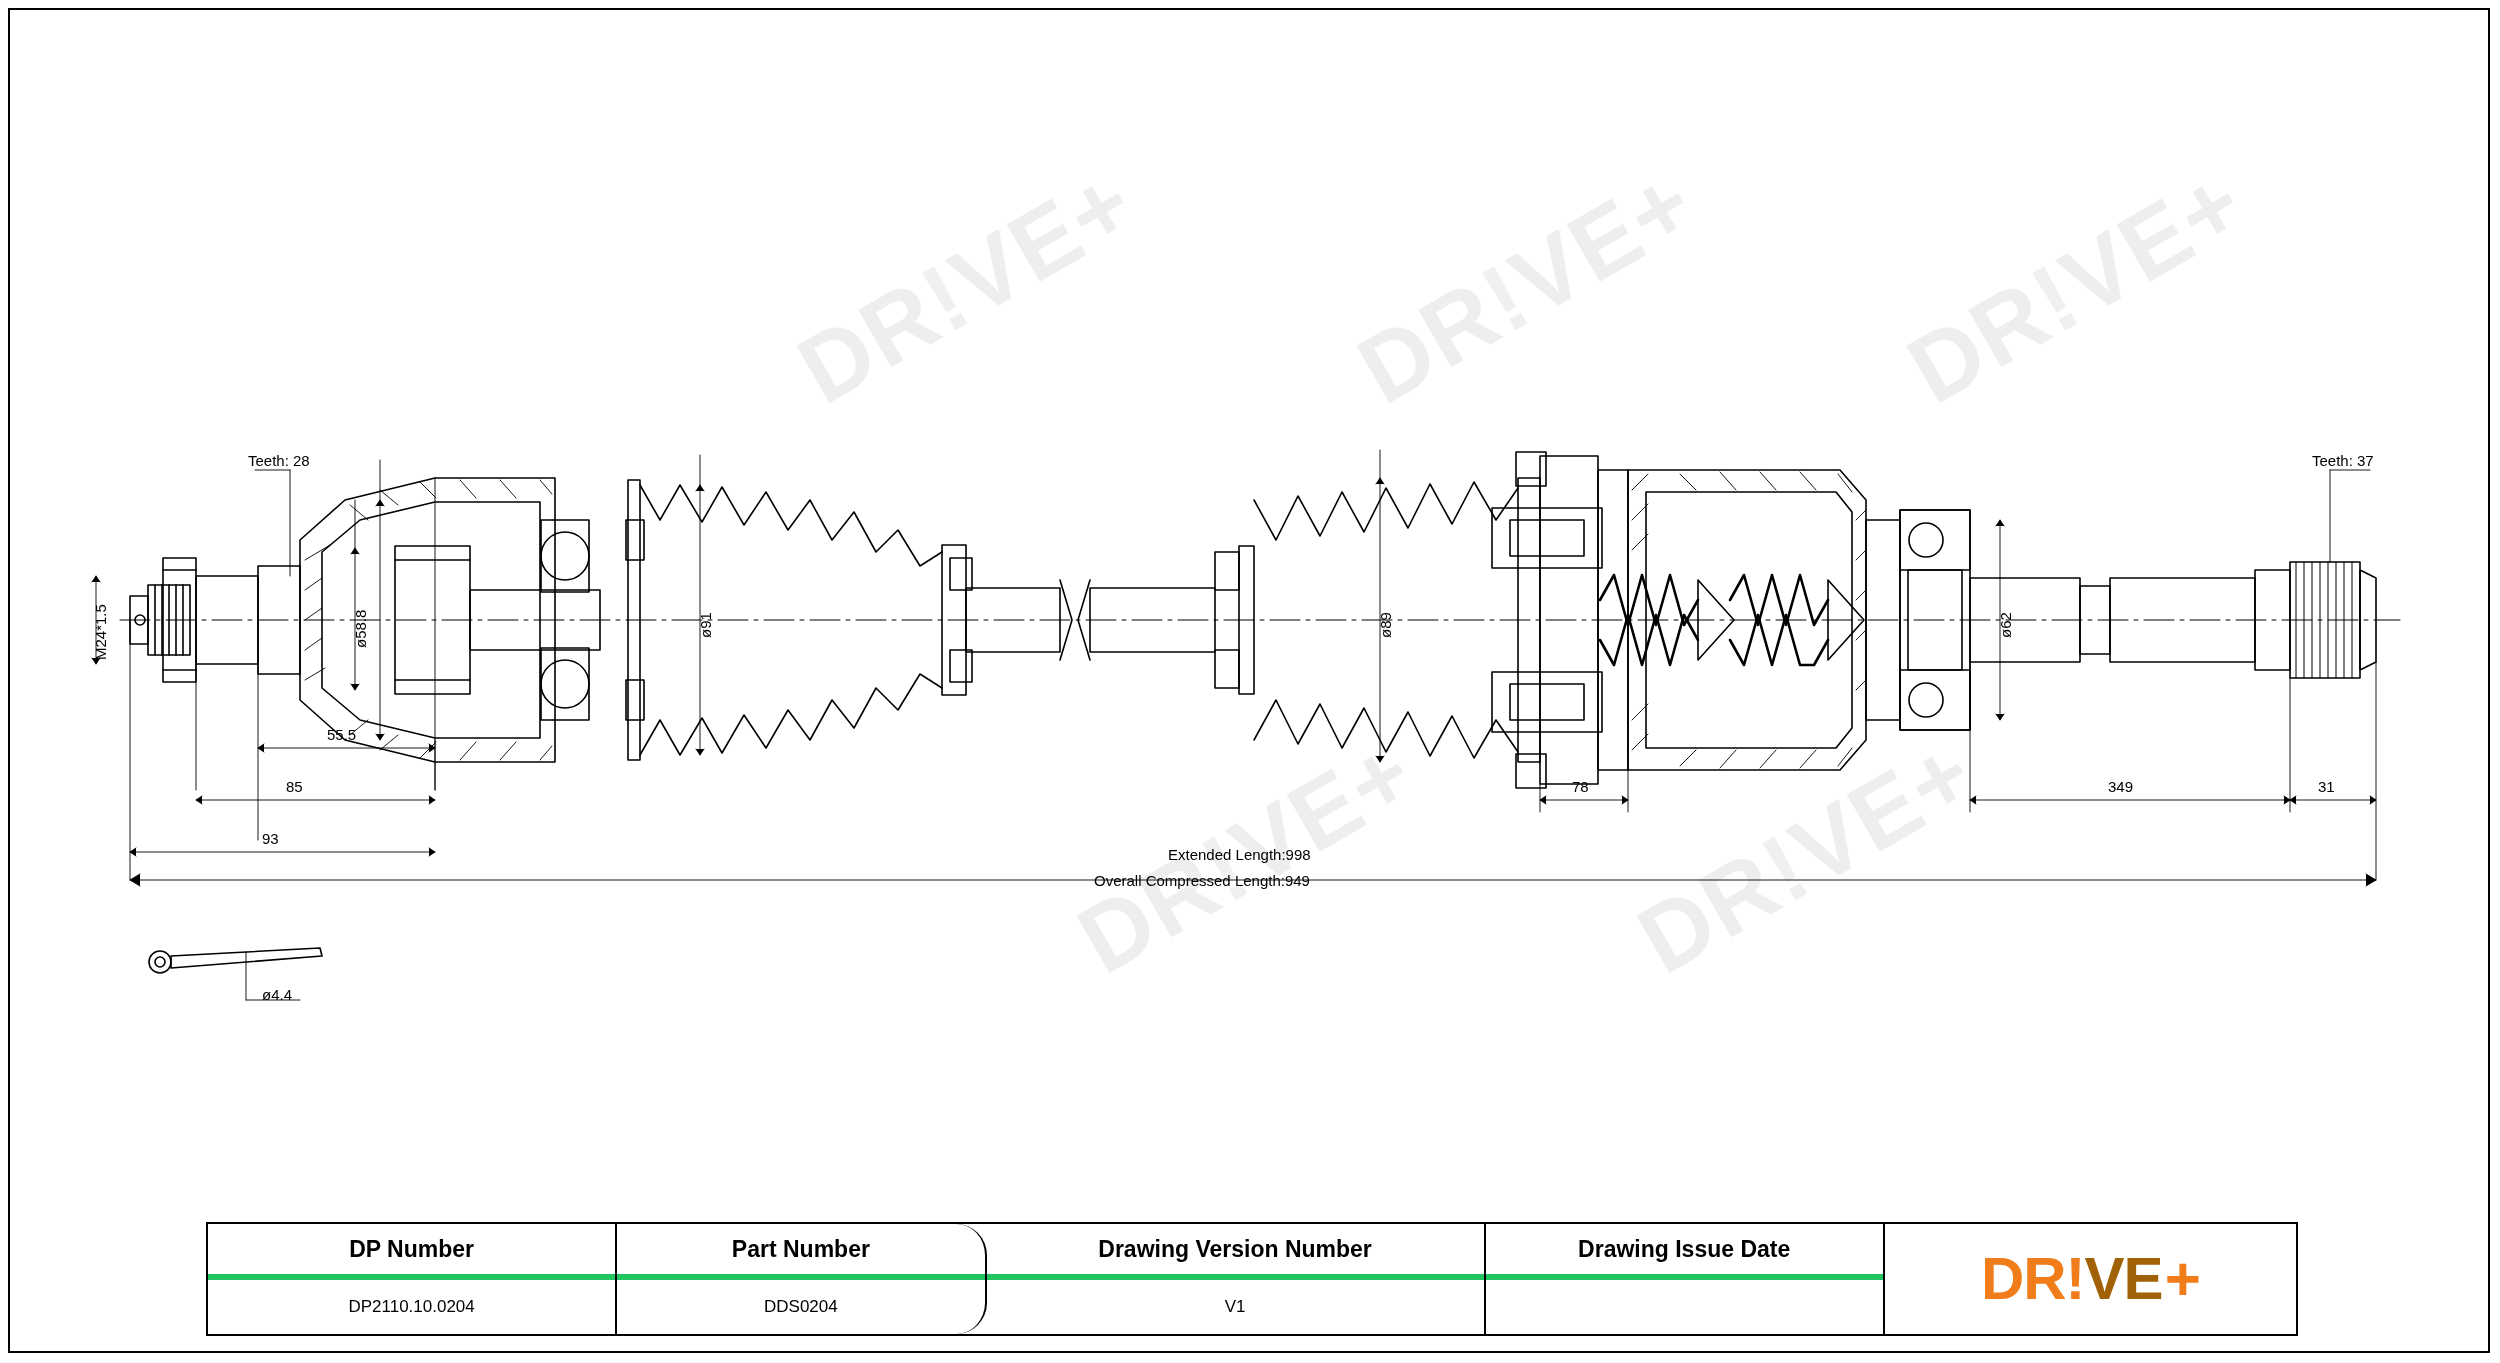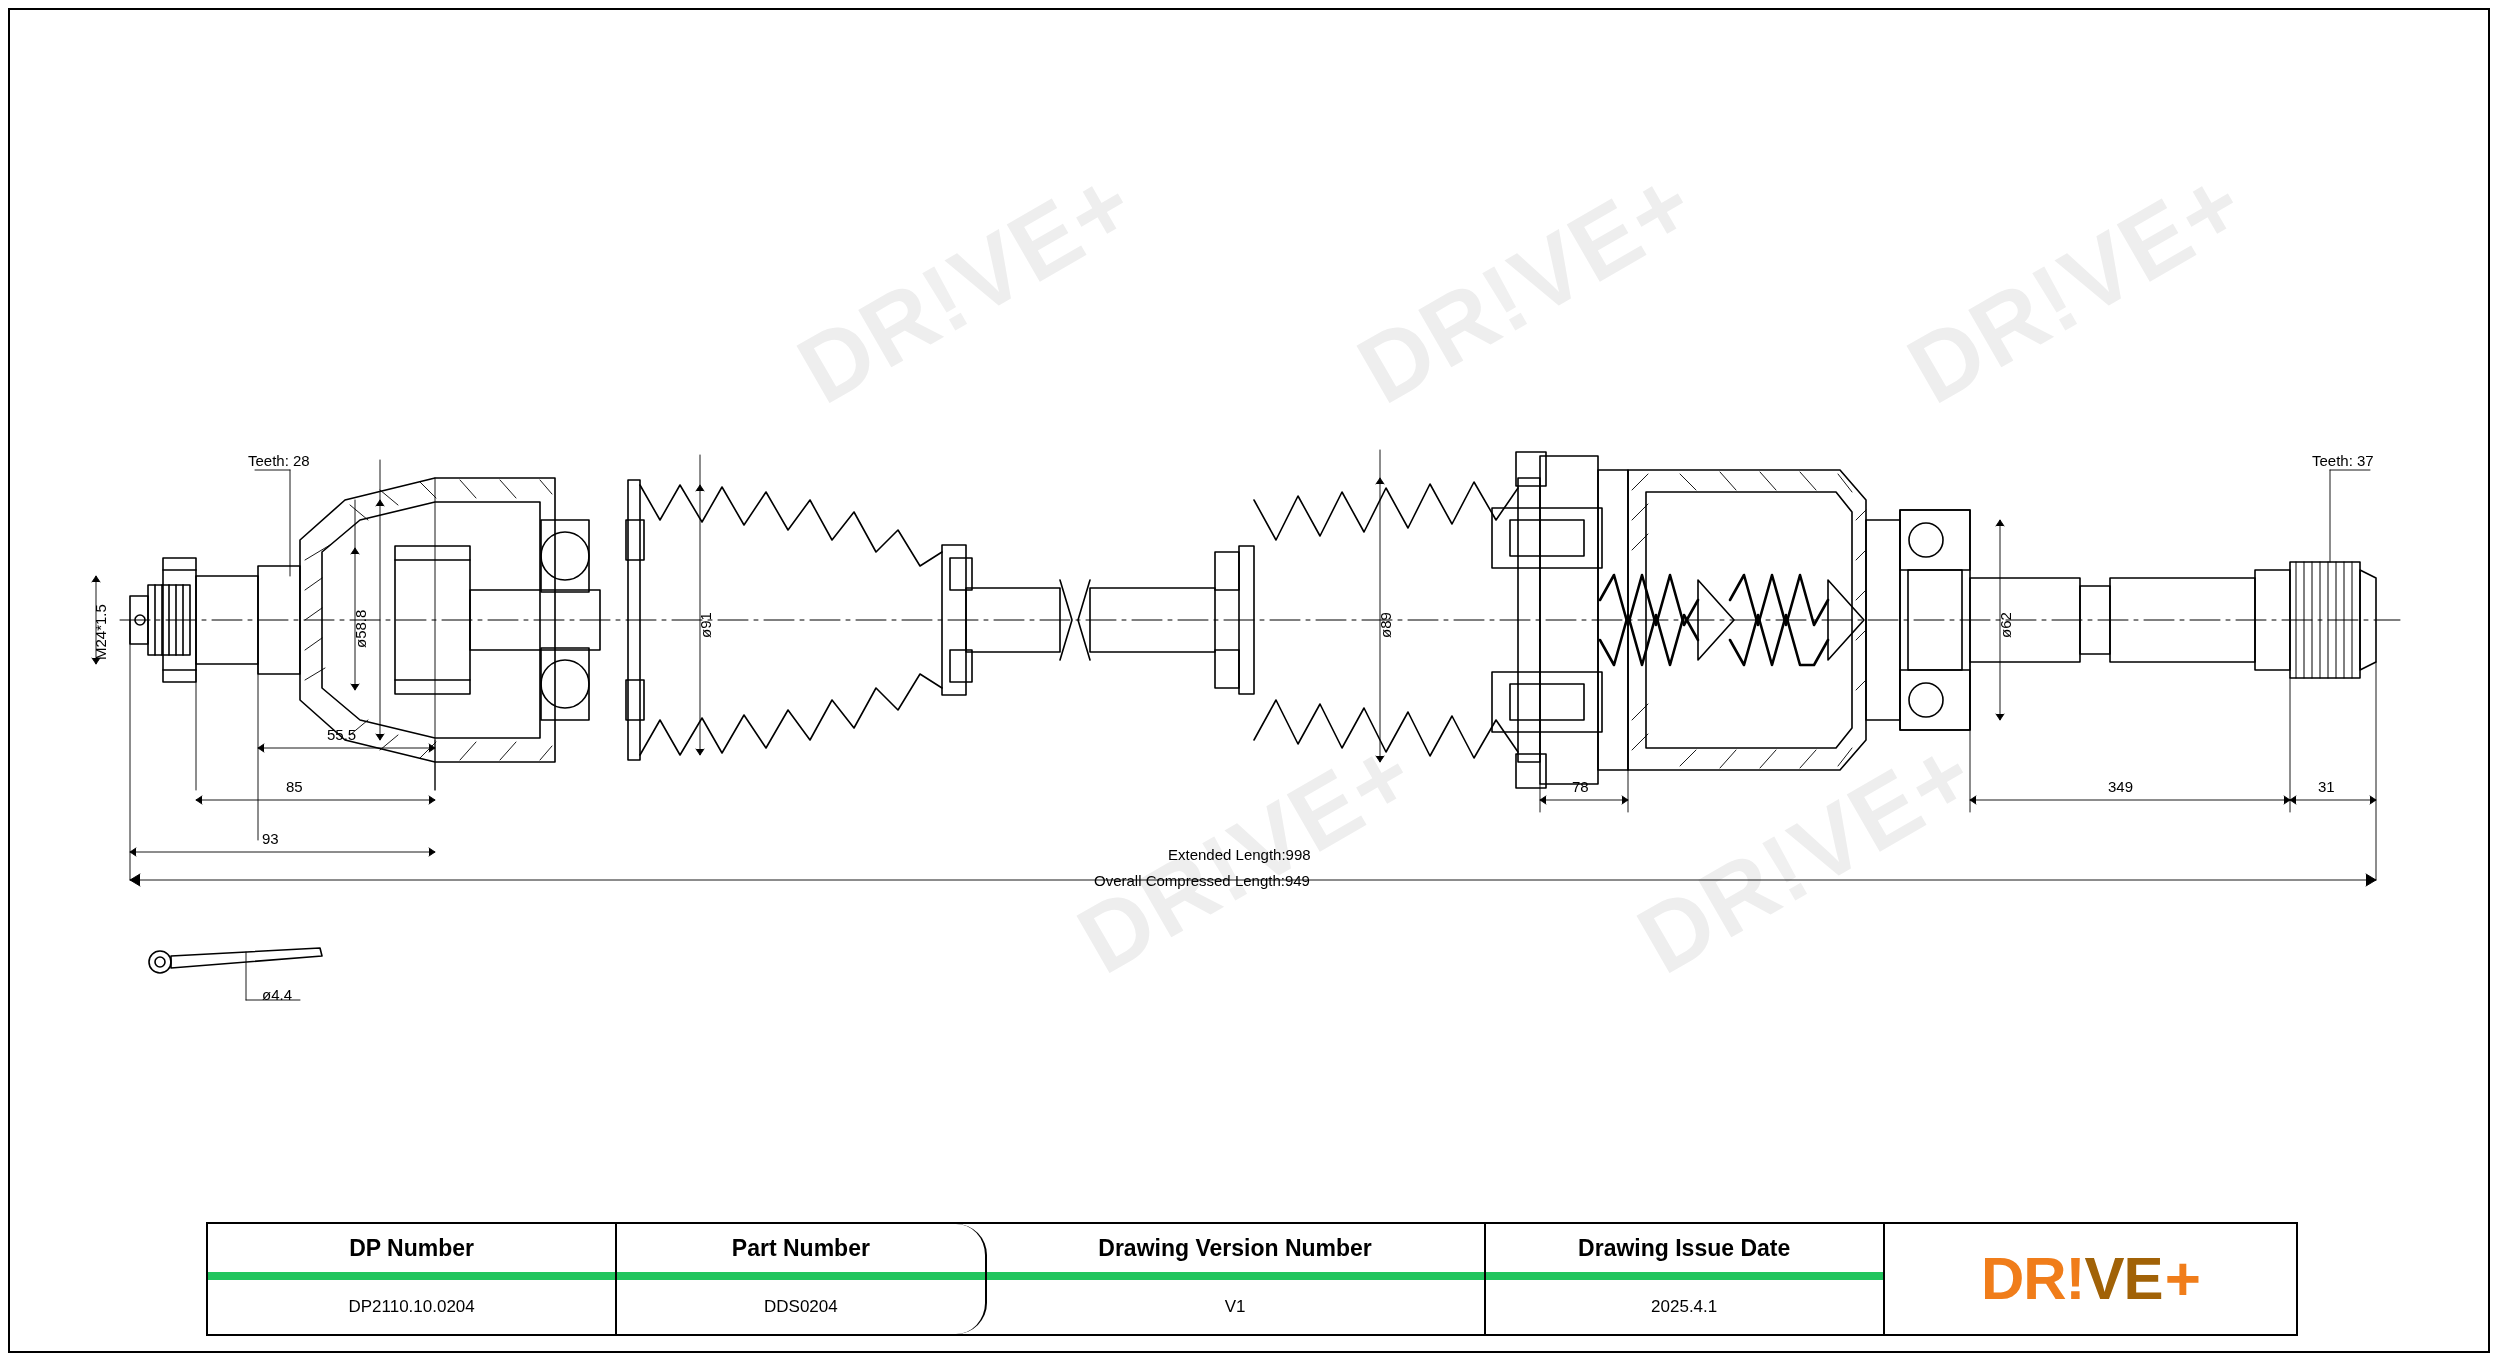--- a/index.html
+++ b/index.html
@@ -77,21 +77,21 @@
   }
   .tb-col {
     border-right: 2px solid #000;
     box-sizing: border-box;
     display: flex;
     flex-direction: column;
   }
   .tb-col:last-child { border-right: none; }
   .tb-head {
     height: 56px;
-    border-bottom: 8px solid #22c55e;
+    border-bottom: 6px solid #22c55e;
     display: flex;
     align-items: center;
     justify-content: center;
     font-size: 23px;
     font-weight: bold;
     box-sizing: border-box;
   }
   .tb-val {
     flex: 1;
     display: flex;
@@ -393,21 +393,20 @@
     <div class="tb-col" style="width:370px;border-radius:31px;">
       <div class="tb-head">Part Number</div>
       <div class="tb-val">DDS0204</div>
     </div>
     <div class="tb-col" style="width:500px;">
       <div class="tb-head">Drawing Version Number</div>
       <div class="tb-val">V1</div>
     </div>
     <div class="tb-col" style="width:400px;">
       <div class="tb-head">Drawing Issue Date</div>
-      <div class="tb-val">2025.4.1</div>
     </div>
     <div class="tb-col tb-logo" style="width:412px;">
       <div class="logo-text">
         <span class="logo-dr">DR</span>
           <span class="logo-i">!</span>
           <span class="logo-ve">VE</span>
           <span class="logo-plus">+</span>
       </div>
     </div>
   </div>

